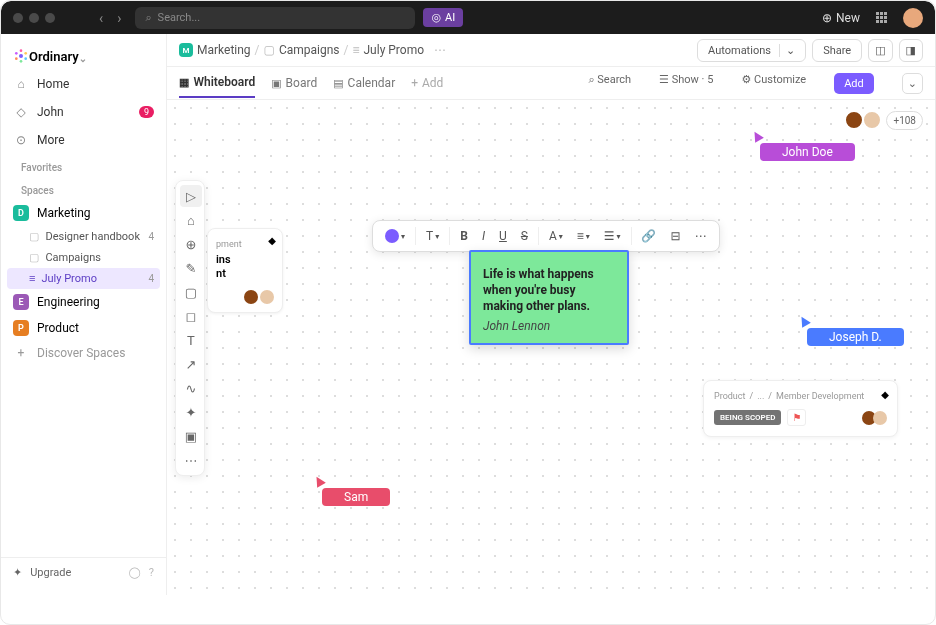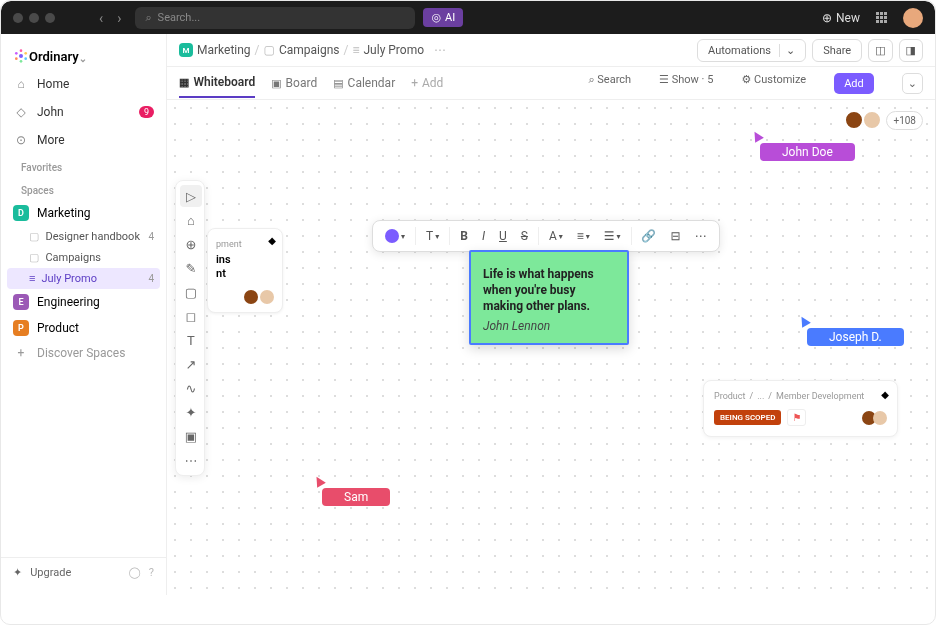--- a/index.html
+++ b/index.html
@@ -54,21 +54,21 @@
 .fbtn{padding:4px 6px;font-size:12px;color:#555;display:flex;align-items:center;gap:2px;cursor:pointer;border-radius:4px}
 .fdiv{width:1px;height:18px;background:#eee;margin:0 2px}
 .colordot{width:14px;height:14px;border-radius:50%;background:#7b5cff}
 .sticky{position:absolute;left:302px;top:150px;width:160px;background:#7de89a;border:2px solid #4a7bff;border-radius:2px;padding:14px 12px 10px;box-shadow:0 4px 12px rgba(0,0,0,.15)}
 .sticky .q{font-size:12px;font-weight:700;line-height:1.35;color:#222}
 .sticky .a{font-size:12px;color:#444;margin-top:4px;font-style:italic}
 .card2{position:absolute;left:536px;top:280px;width:195px;background:#fff;border:1px solid #eee;border-radius:8px;padding:10px;box-shadow:0 1px 4px rgba(0,0,0,.06)}
 .card2 .bc{font-size:9px;color:#999;display:flex;gap:4px;align-items:center}
 .card2 .tt{font-size:11px;font-weight:600;margin-top:4px;line-height:1.3}
 .card2 .f{display:flex;align-items:center;gap:6px;margin-top:8px}
-.tag{background:#c2410c;color:#fff;font-size:8px;font-weight:600;padding:3px 6px;border-radius:3px}
+.tag{background:#737373;color:#fff;font-size:8px;font-weight:600;padding:3px 6px;border-radius:3px}
 .flag{color:#e55;font-size:10px;border:1px solid #eee;padding:2px 4px;border-radius:3px}
 .cursor{position:absolute;font-size:12px;color:#fff;padding:2px 22px;border-radius:4px}
 .cursor::before{content:"";position:absolute;left:-8px;top:-12px;width:0;height:0;border-left:5px solid transparent;border-right:5px solid transparent;border-bottom:10px solid;transform:rotate(-30deg)}
 .c1{left:593px;top:43px;background:#b84dd8}.c1::before{border-bottom-color:#b84dd8}
 .c2{left:640px;top:228px;background:#4a7bff}.c2::before{border-bottom-color:#4a7bff}
 .c3{left:155px;top:388px;background:#e84d6b}.c3::before{border-bottom-color:#e84d6b}
 .avstack{position:absolute;right:12px;top:10px;display:flex;align-items:center;gap:4px}
 .avstack .av{width:20px;height:20px;border-radius:50%;border:2px solid #fff;margin-left:-6px}
 .more{background:#fff;border:1px solid #ddd;font-size:10px;padding:3px 6px;border-radius:10px;color:#666}
 svg{width:14px;height:14px}

